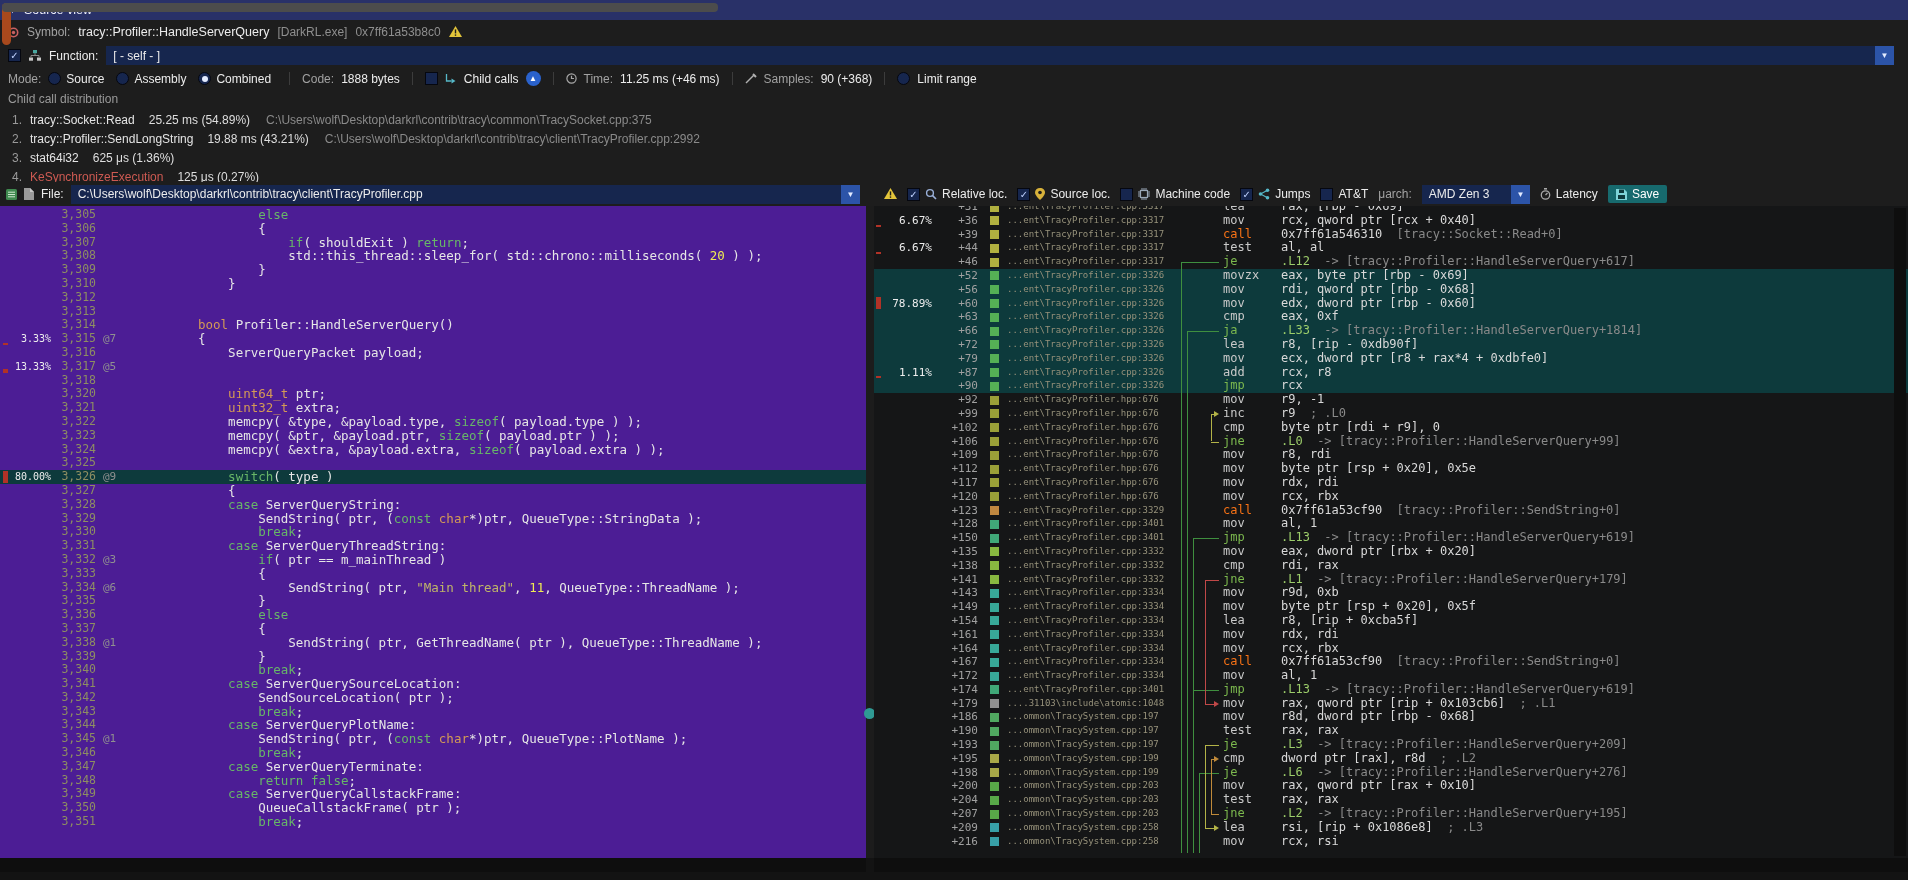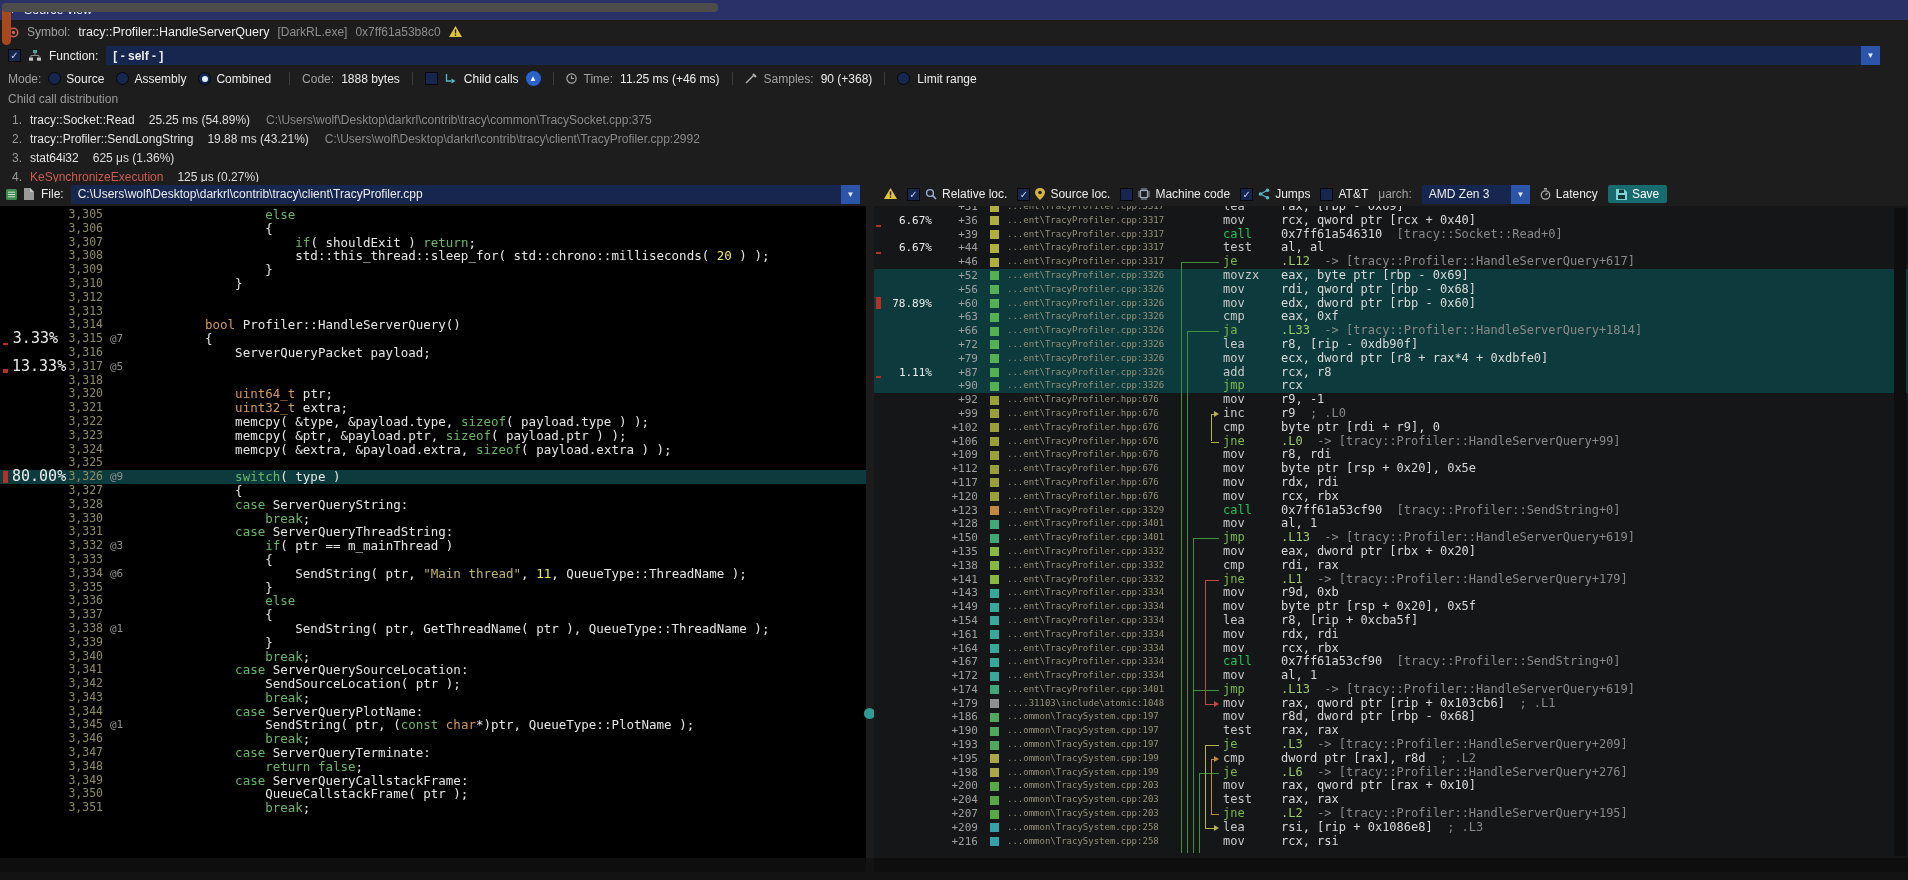--- a/index.html
+++ b/index.html
@@ -34,50 +34,50 @@
   #child-calls{position:absolute;left:0;top:90px;width:100%;height:96px;}
   .cchead{position:absolute;top:2px;left:8px;color:#9a9a9a;}
   .ccentry{position:absolute;left:0;width:100%;height:16px;display:flex;align-items:center;
     padding-left:12px;box-sizing:border-box;font-size:12px;white-space:nowrap;}
   .ccidx{color:#9a9a9a;width:18px;flex:none;}
   .ccname{color:#e4e4e4;margin-right:14px;}
   .ccname.red{color:#cd5a52;}
   .cctime{color:#dedede;margin-right:16px;}
   .ccpath{color:#8a8a8a;}
   
-  #left-pane{position:absolute;left:0;top:206px;width:866px;height:652px;background:#000000;overflow:hidden;}
+  #left-pane{position:absolute;left:0;top:206px;width:866px;height:652px;background:#4c1d95;overflow:hidden;}
   #splitter{position:absolute;left:866px;top:206px;width:8px;height:652px;background:#1c1c1c;}
   #split-grip{position:absolute;left:864px;top:708px;width:11px;height:11px;border-radius:50%;background:#2f9a94;}
   #right-pane{position:absolute;left:874px;top:206px;width:1034px;height:652px;background:#151617;overflow:hidden;}
   
   #src-rows{padding-top:2px;}
   .srow{display:flex;height:13.8px;line-height:13.8px;position:relative;
     font-family:"DejaVu Sans Mono",monospace;font-size:12.5px;color:#e6e6e6;}
   .srow.hl{background:#0d3a3c;}
   .sbar{position:absolute;left:3px;bottom:1px;width:5px;background:#b13227;}
-  .spct{margin-left:12px;width:46px;text-align:right;font-size:15px;color:#ededed;flex:none;}
+  .spct{margin-left:5px;width:46px;text-align:right;font-size:10px;color:#ededed;flex:none;}
   .snum{margin-left:2px;width:43px;text-align:right;font-size:11.5px;color:#8e8e62;flex:none;}
   .sann{margin-left:7px;width:40px;font-size:11px;color:#909090;flex:none;}
   .scode{margin-left:55px;white-space:pre;}
   
   #asm-rows{position:relative;margin-top:-6px;}
   .arow{display:flex;height:13.8px;line-height:13.8px;position:relative;
     font-family:"DejaVu Sans Mono",monospace;font-size:12px;color:#d9d9d9;}
   .arow.hl{background:#0d3a3c;}
   .abar{position:absolute;left:2px;bottom:1px;width:5px;background:#b13227;}
   .apct{margin-left:8px;width:50px;text-align:right;font-size:11px;color:#ededed;flex:none;}
   .aoff{margin-left:6px;width:40px;text-align:right;font-size:11px;color:#a0a0a0;flex:none;}
   .asq{width:9px;height:9px;margin:2.5px 0 0 12px;flex:none;}
   .aloc{margin-left:8px;width:168px;font-size:9px;color:#97927b;overflow:hidden;flex:none;}
   .agut{width:48px;flex:none;}
   .amn{width:58px;flex:none;}
   .aops{white-space:pre;}
   
   .c-k{color:#68b768;} .c-t{color:#d49a56;} .c-n{color:#f0ec52;} .c-s{color:#c0b668;}
-  .c-p{color:#bf7b3f;} .c-mn{color:#c9c9c9;} .c-call{color:#22c55e;} .c-jmp{color:#7cb94e;}
+  .c-p{color:#bf7b3f;} .c-mn{color:#c9c9c9;} .c-call{color:#f97316;} .c-jmp{color:#7cb94e;}
   .c-lbl{color:#9ccd6a;} .c-tgt{color:#8a8a8a;}
   
   #vscroll{position:absolute;left:1894px;top:208px;width:12px;height:648px;background:#0e0e0e;}
   #vthumb{position:absolute;left:1.5px;top:3px;width:9px;height:42px;background:#a8491d;border-radius:5px;}
   #hscroll-left{position:absolute;left:0;top:858px;width:866px;height:14px;background:#0e0e0e;}
   #hthumb-left{position:absolute;left:2px;top:2.5px;width:716px;height:9px;background:#4c4c4c;border-radius:4px;}
   #hscroll-right{position:absolute;left:874px;top:858px;width:1034px;height:14px;background:#0e0e0e;}
   svg{flex:none;display:block;}
 </style>
 </head>
@@ -108,21 +108,21 @@
 
 <div class="hrow" style="top:44px;height:23px;">
   <span class="cb">✓</span>
   <svg width="12" height="11" viewBox="0 0 12 11">
     <rect x="4" width="4" height="3.2" fill="#4aa8a0"></rect>
     <rect y="7.5" width="4" height="3.2" fill="#c8c8c8"></rect>
     <rect x="8" y="7.5" width="4" height="3.2" fill="#c8c8c8"></rect>
     <path d="M6 3.2 v2.3 M2 7.5 v-2 h8 v2" stroke="#8a8a8a" fill="none" stroke-width="1"></path>
   </svg>
   <span class="val">Function:</span>
-  <div class="combo" style="flex:1;margin-right:20px;font-weight:bold;">
+  <div class="combo" style="flex:1;margin-right:6px;">
     <span>[ - self - ]</span>
     <span class="arr">▼</span>
   </div>
 </div>
 
 <div class="hrow" style="top:67px;height:23px;gap:7px;">
   <span class="lab">Mode:</span>
   <span id="mode-radios" style="display:flex;align-items:center;gap:6px;">
       <span style="display: flex; gap: 5px; margin-right: 6px;">
         <span class="rb"></span>
@@ -410,20 +410,26 @@
         <span class="scode">    {</span>
       </div>
       <div class="srow">
         <span class="spct"></span>
         <span class="snum">3,328</span>
         <span class="sann"></span>
         <span class="scode">    <span class="c-k">case</span> ServerQueryString:</span>
       </div>
       <div class="srow">
         <span class="spct"></span>
+        <span class="snum">3,329</span>
+        <span class="sann"></span>
+        <span class="scode">        SendString( ptr, (<span class="c-k">const</span> <span class="c-t">char</span>*)ptr, QueueType::StringData );</span>
+      </div>
+      <div class="srow">
+        <span class="spct"></span>
         <span class="snum">3,330</span>
         <span class="sann"></span>
         <span class="scode">        <span class="c-k">break</span>;</span>
       </div>
       <div class="srow">
         <span class="spct"></span>
         <span class="snum">3,331</span>
         <span class="sann"></span>
         <span class="scode">    <span class="c-k">case</span> ServerQueryThreadString:</span>
       </div>

